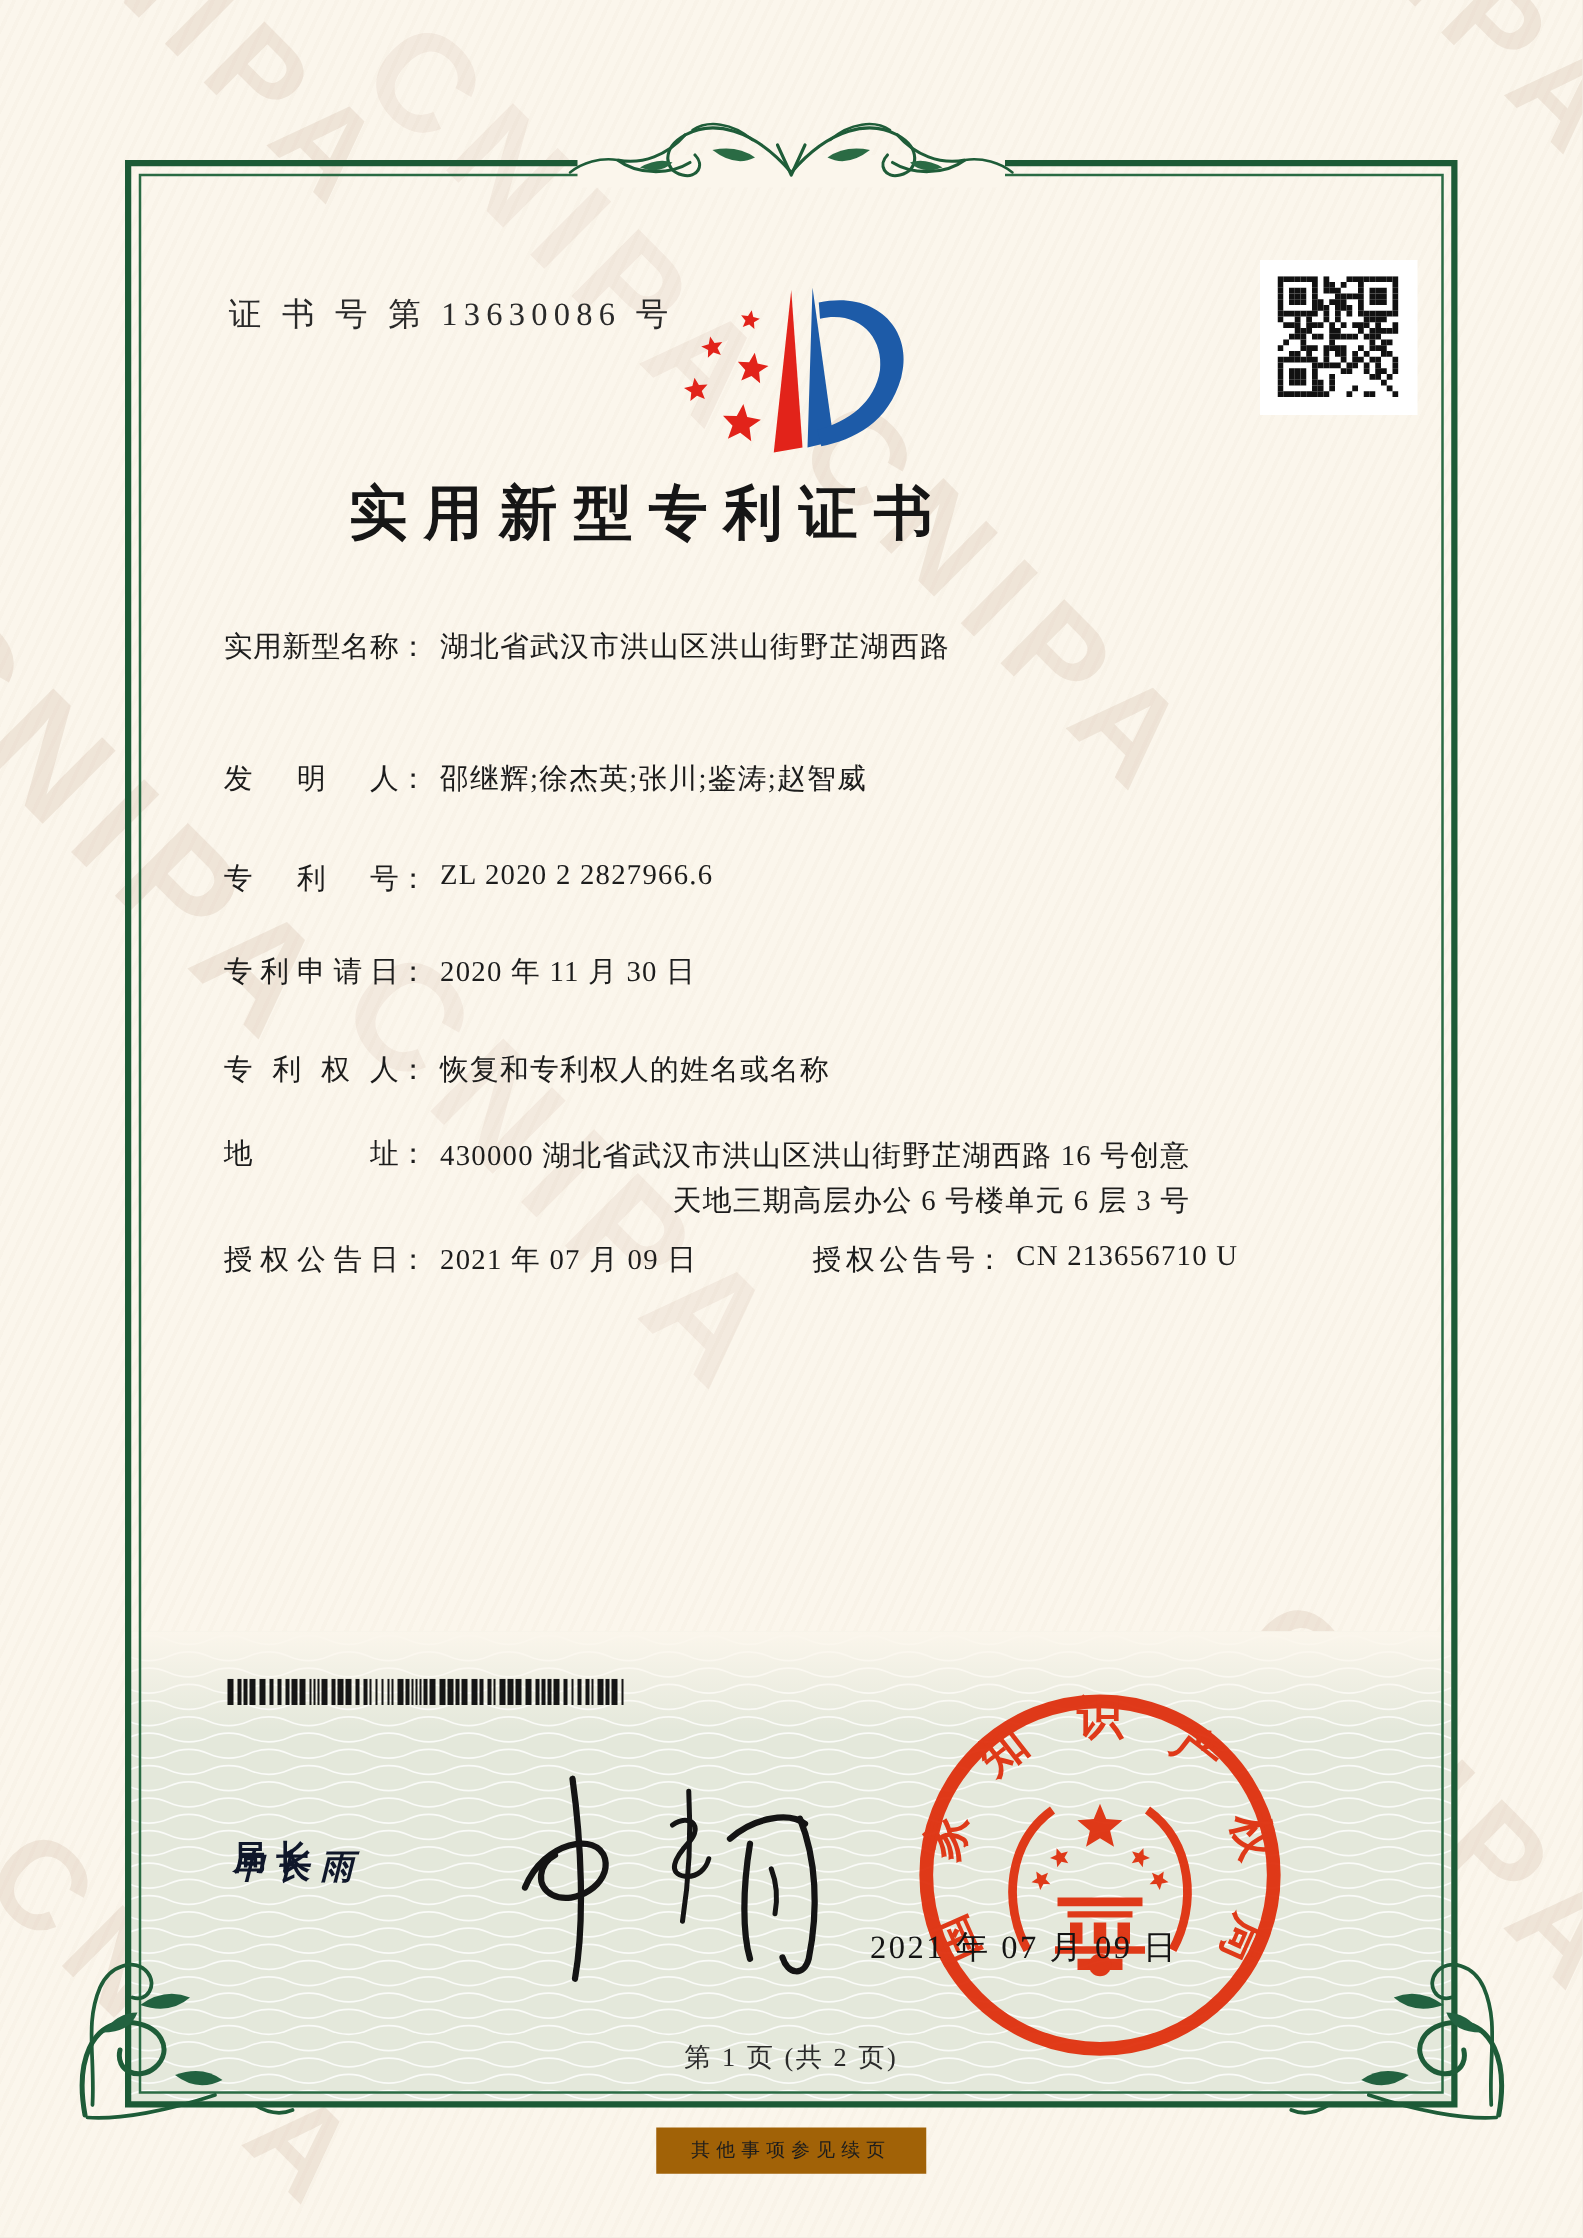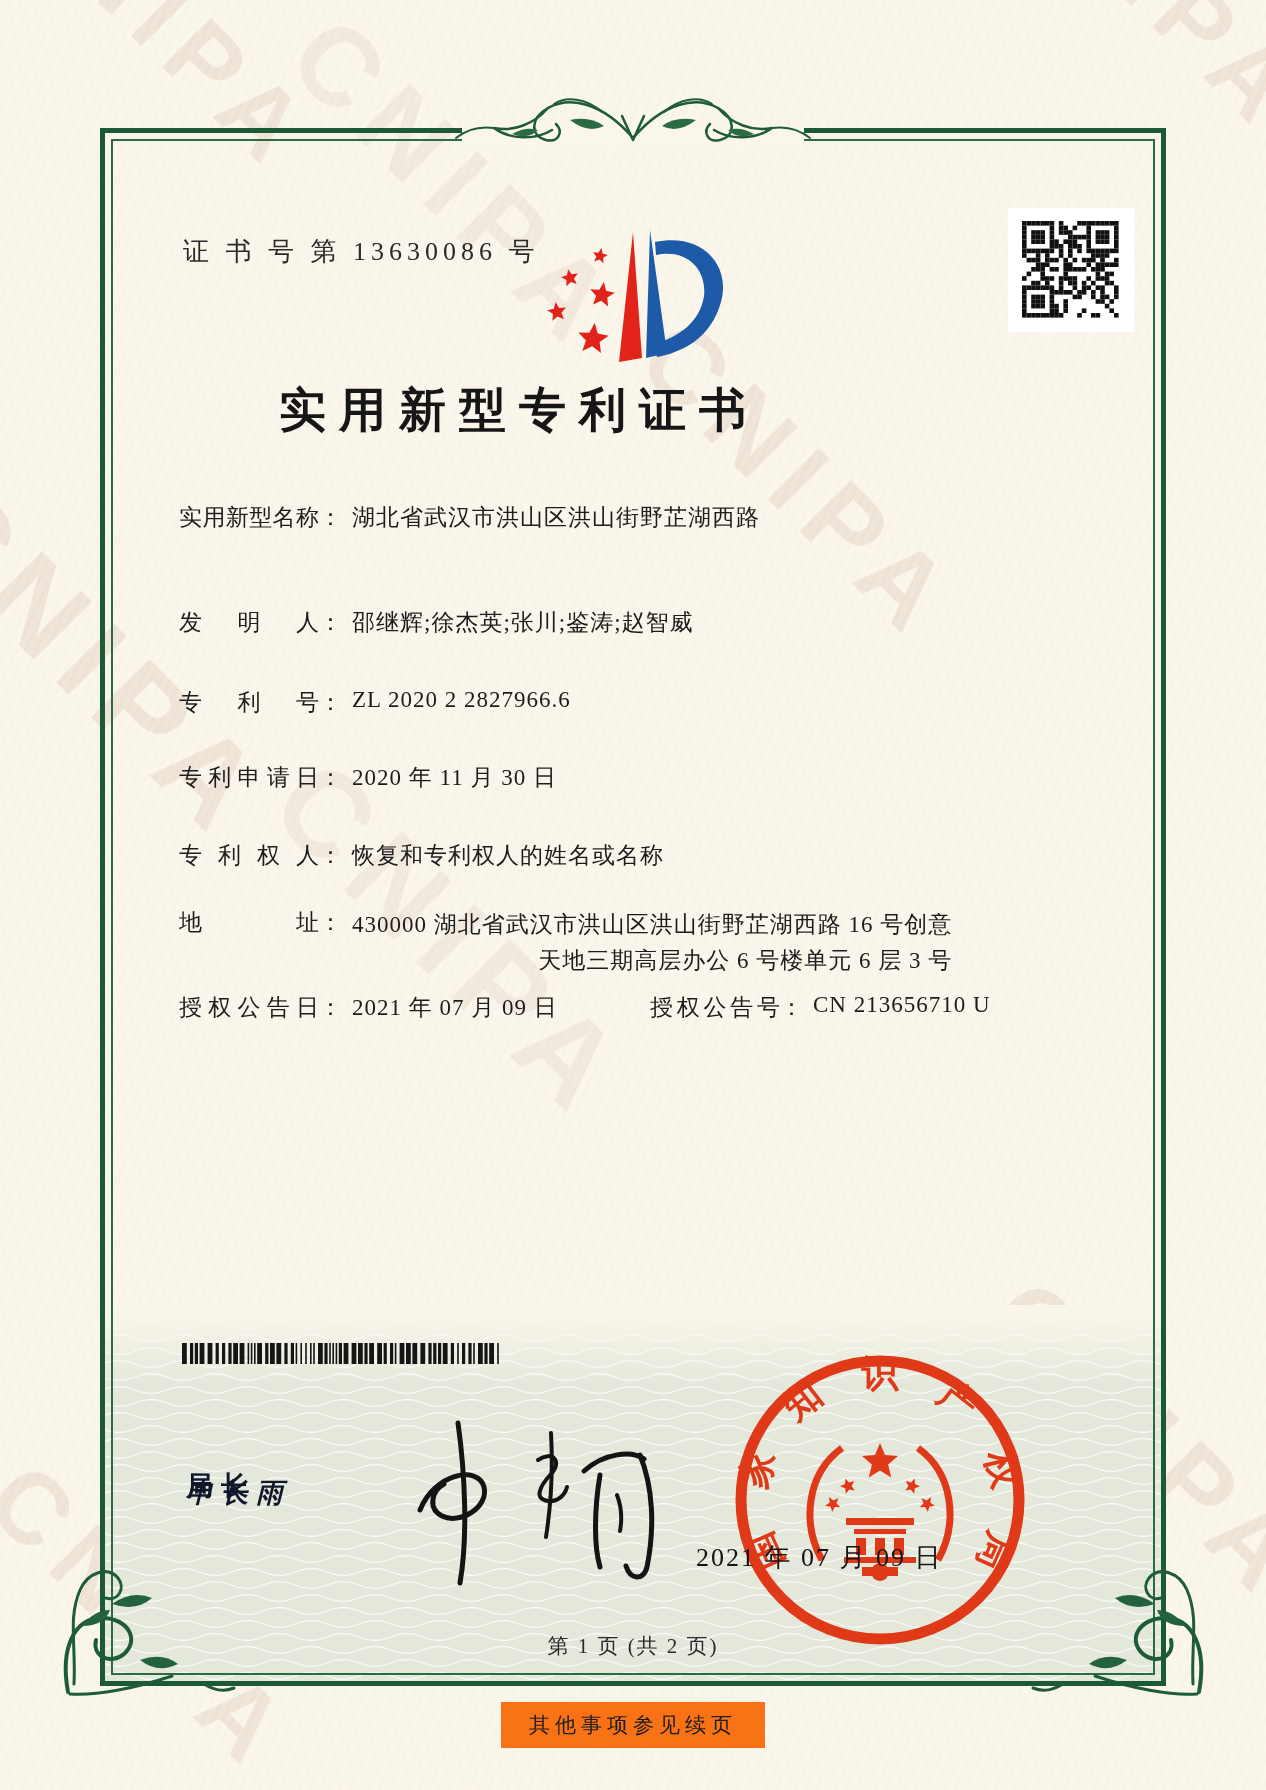--- a/index.html
+++ b/index.html
@@ -44,21 +44,21 @@
   .barcode{position:absolute;left:180px;top:1343px;z-index:6;}
   .signer{position:absolute;left:186px;font-family:"Liberation Sans","DejaVu Sans",sans-serif;
       font-size:27px;letter-spacing:8px;color:#0f172a;font-weight:600;z-index:6;}
   .signature{position:absolute;left:390px;top:1415px;z-index:6;}
   .seal{position:absolute;left:726px;top:1346px;z-index:6;}
   .seal-date{position:absolute;left:696px;top:1540px;width:336px;font-size:26px;letter-spacing:2px;
       color:#141414;z-index:7;white-space:nowrap;}
   .page-no{position:absolute;left:0;top:1632px;width:1266px;text-align:center;font-size:21px;
       letter-spacing:2px;color:#2a2a2a;z-index:6;}
   .footer-note-wrap{position:absolute;left:0;top:1702px;width:1266px;text-align:center;z-index:6;}
-  .footer-note{display:inline-block;background:#f97316;padding:9px 28px;font-size:21px;
+  .footer-note{display:inline-block;background:#a16207;padding:9px 28px;font-size:15px;
       letter-spacing:5px;color:#1c1c1c;}
 </style>
 </head>
 <body>
 
 <div class="page">
 
   <span class="wm" style="left:-30px;top:-40px;font-size:100px;">CNIPA</span>
   <span class="wm" style="left:960px;top:-80px;font-size:100px;">CNIPA</span>
   <span class="wm" style="left:250px;top:120px;font-size:110px;color:rgba(172,132,106,.10);">CNIPA</span>

